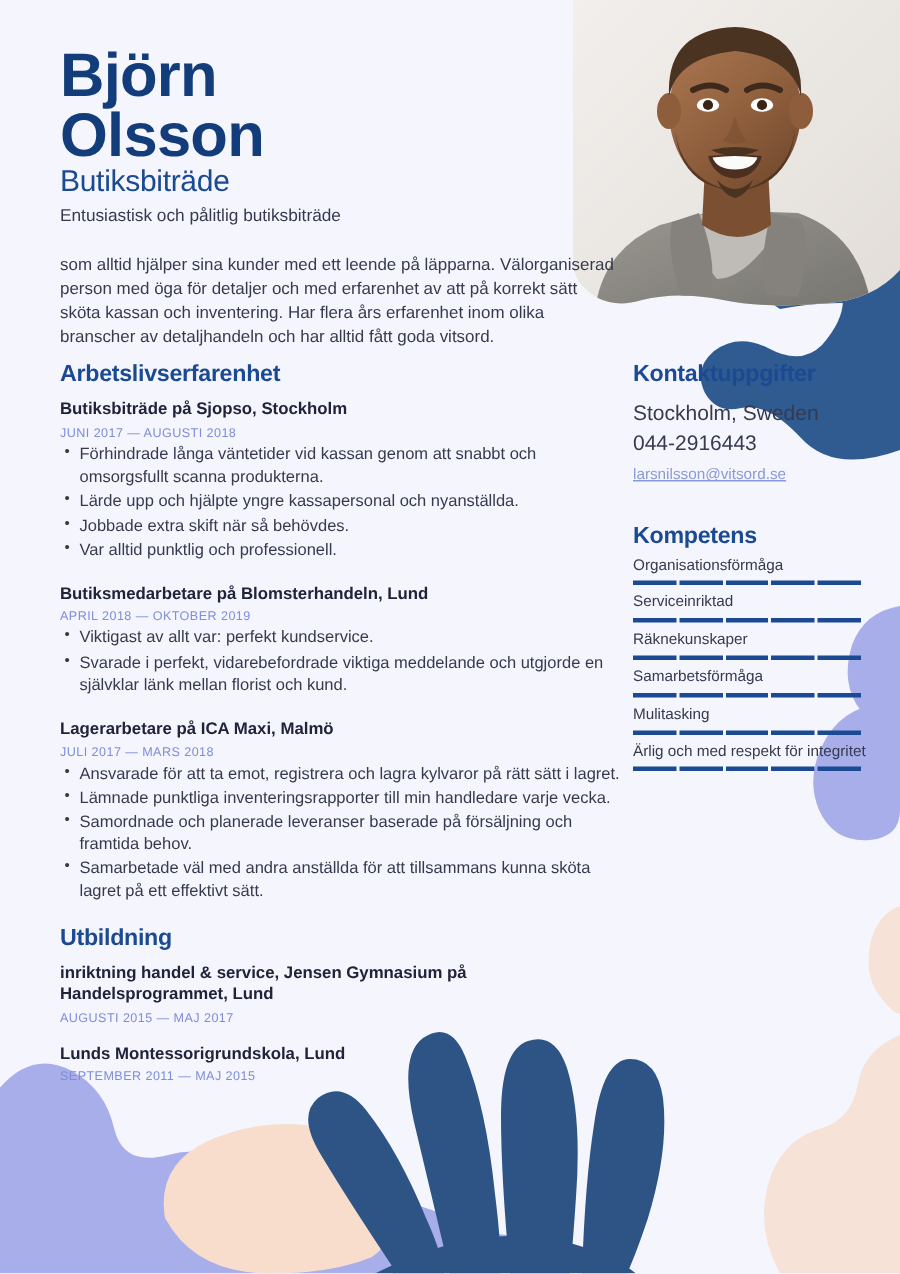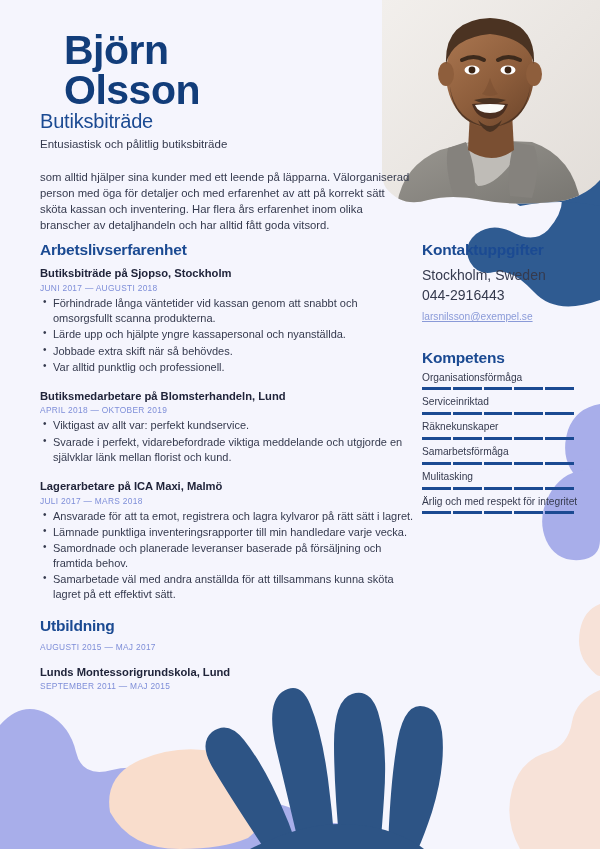--- a/index.html
+++ b/index.html
@@ -54,21 +54,20 @@
     padding: 30px 0 0 40px;
     width: 400px;
   }
 
   .name {
     font-size: 41px;
     line-height: 0.98;
     font-weight: bold;
     color: #123d7a;
     letter-spacing: -0.5px;
-    margin-left: 24px;
   }
   .name .ln { display: block; }
 
   .job-title {
     font-size: 20px;
     font-weight: normal;
     color: #1b4a92;
     letter-spacing: -0.2px;
   }
 
@@ -333,38 +332,39 @@
               <li>Samordnade och planerade leveranser baserade på försäljning och framtida behov.</li>
               <li>Samarbetade väl med andra anställda för att tillsammans kunna sköta lagret på ett effektivt sätt.</li>
             </ul>
           </div>
         </div>
 
         <div class="edu-section">
           <div class="section-title">Utbildning</div>
 
           <div class="edu-entry">
+            <div class="entry-title">inriktning handel &amp; service, Jensen Gymnasium på Handelsprogrammet, Lund</div>
             <div class="entry-date">AUGUSTI 2015 — MAJ 2017</div>
           </div>
 
           <div class="edu-entry">
             <div class="entry-title">Lunds Montessorigrundskola, Lund</div>
             <div class="entry-date">SEPTEMBER 2011 — MAJ 2015</div>
           </div>
         </div>
 
       </div>
 
       <div class="col-right">
 
         <div>
           <div class="section-title">Kontaktuppgifter</div>
           <div class="contact-line">Stockholm, Sweden</div>
           <div class="contact-line">044-2916443</div>
-          <a class="contact-email" href="#">larsnilsson@exempel.se</a>
+          <a class="contact-email" href="#">larsnilsson@vitsord.se</a>
         </div>
 
         <div>
           <div class="section-title skills-title">Kompetens</div>
 
           <div class="skill">
             <div class="skill-name">Organisationsförmåga</div>
             <div class="skill-bar">
               <span class="skill-seg"></span>
               <span class="skill-seg"></span>

